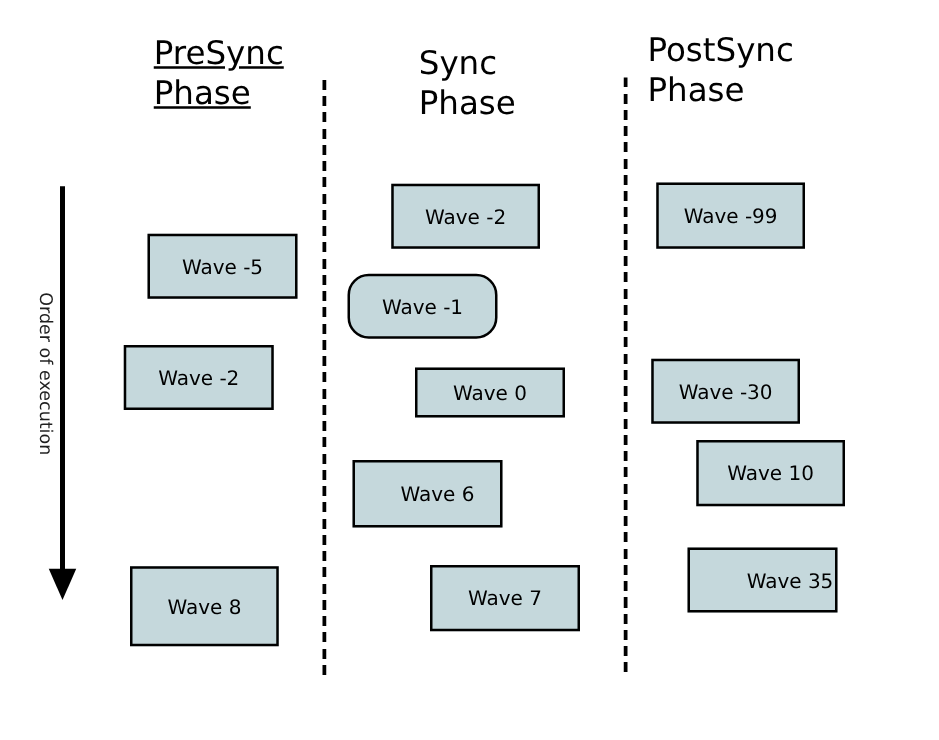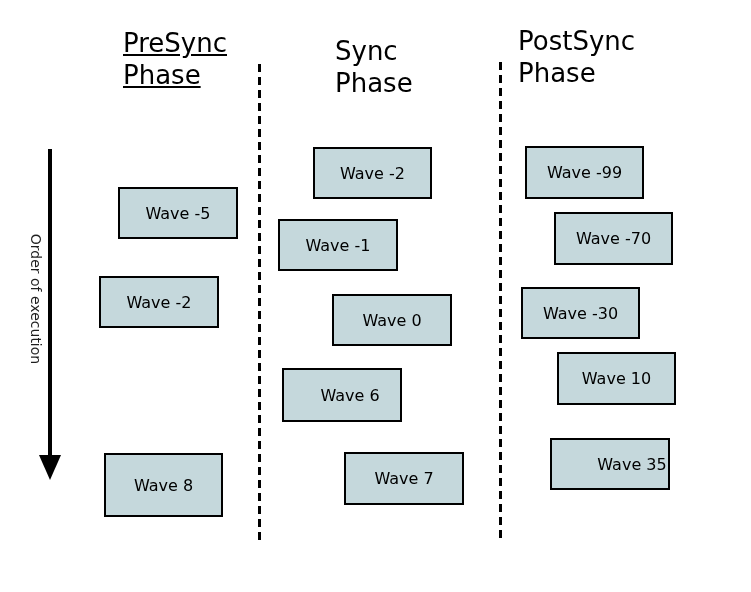--- a/index.html
+++ b/index.html
@@ -98,38 +98,35 @@
   <div class="wave-box" style="left:99px; top:276px; width:120px; height:52px;">
     <span>Wave -2</span>
   </div>
   <div class="wave-box" style="left:104px; top:453px; width:119px; height:64px;">
     <span>Wave 8</span>
   </div>
 
   <div class="wave-box" style="left:313px; top:147px; width:119px; height:52px;">
     <span>Wave -2</span>
   </div>
-  <div class="wave-box" style="left:278px; top:219px; width:120px; height:52px;">
+  <div class="wave-box" style="left:278px; top:219px; width:120px; height:52px;border-radius:17px;">
     <span>Wave -1</span>
   </div>
-  <div class="wave-box" style="left:332px; top:294px; width:120px; height:52px;">
+  <div class="wave-box" style="left:332px; top:294px; width:120px; height:40px;">
     <span>Wave 0</span>
   </div>
   <div class="wave-box" style="left:282px; top:368px; width:120px; height:54px;padding-left:16px;">
     <span>Wave 6</span>
   </div>
   <div class="wave-box" style="left:344px; top:452px; width:120px; height:53px;">
     <span>Wave 7</span>
   </div>
 
   <div class="wave-box" style="left:525px; top:146px; width:119px; height:53px;">
     <span>Wave -99</span>
-  </div>
-  <div class="wave-box" style="left:554px; top:212px; width:119px; height:53px;">
-    <span>Wave -70</span>
   </div>
   <div class="wave-box" style="left:521px; top:287px; width:119px; height:52px;">
     <span>Wave -30</span>
   </div>
   <div class="wave-box" style="left:557px; top:352px; width:119px; height:53px;">
     <span>Wave 10</span>
   </div>
   <div class="wave-box" style="left:550px; top:438px; width:120px; height:52px;padding-left:44px;">
     <span>Wave 35</span>
   </div>

